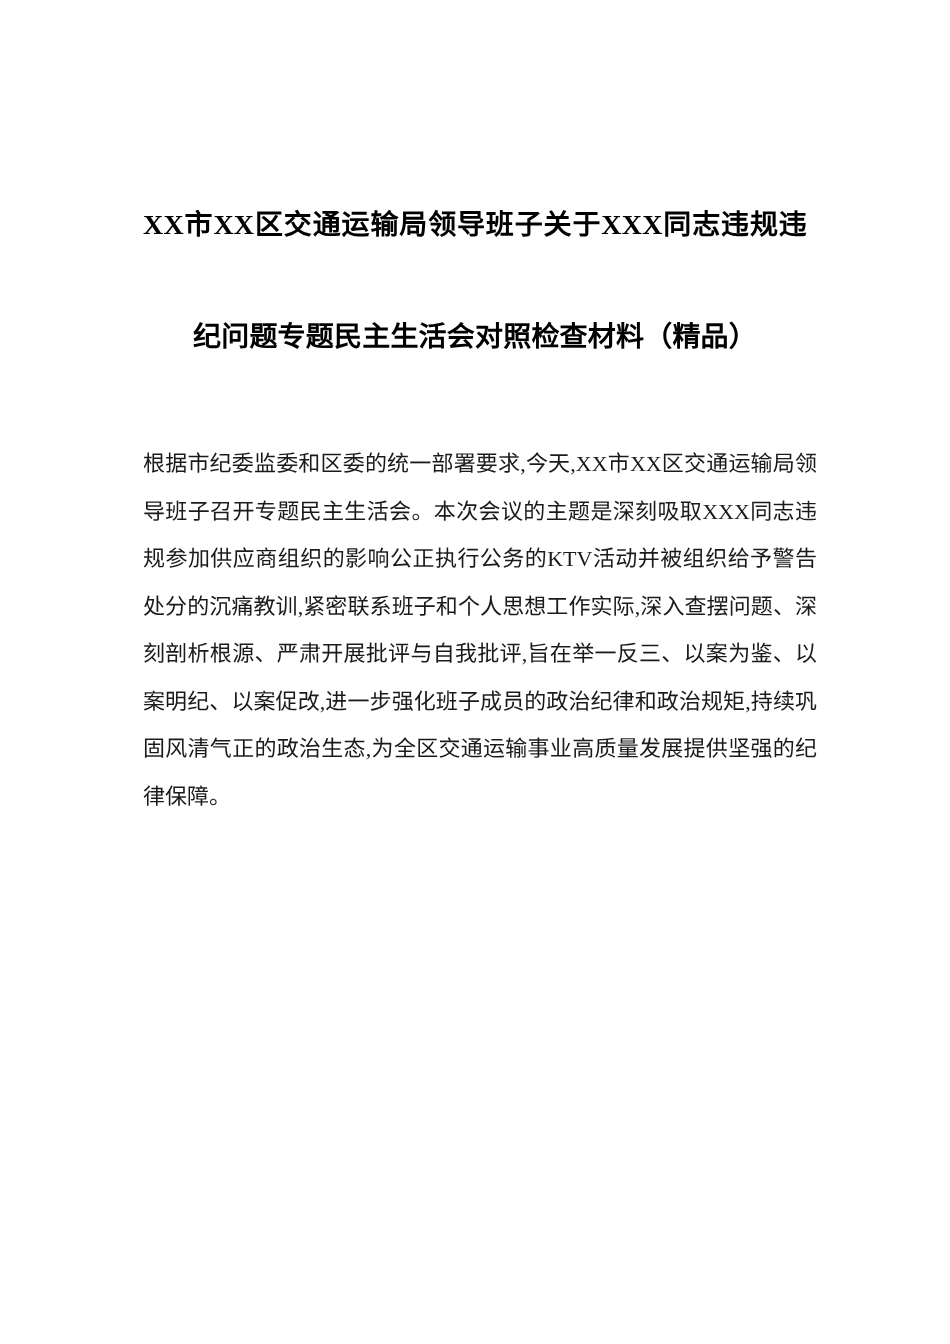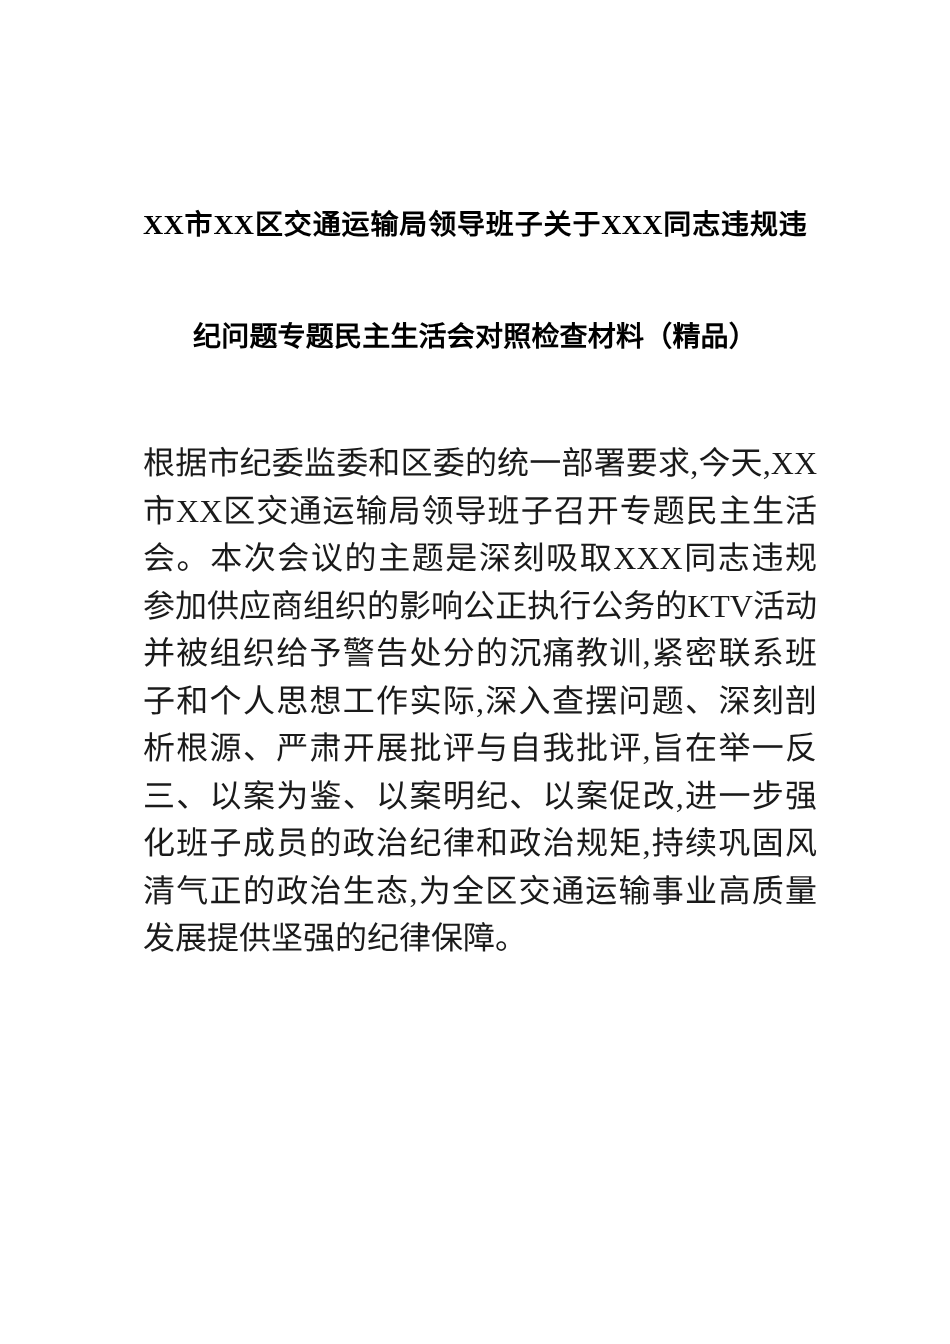--- a/index.html
+++ b/index.html
@@ -38,21 +38,21 @@
   
   .doc-body {
     position: absolute;
     left: 143px;
     top: 440px;
     width: 674px;
   }
 
   .para {
     font-family: "Liberation Serif", "DejaVu Serif", serif;
-    font-size: 32px;
+    font-size: 22px;
     font-weight: normal;
     color: #1a1a1a;
     line-height: 47.5px;
     text-align: justify;
     text-align-last: left;
     text-justify: inter-character;
     word-break: break-all;
     margin: 0;
     letter-spacing: 0px;
   }

